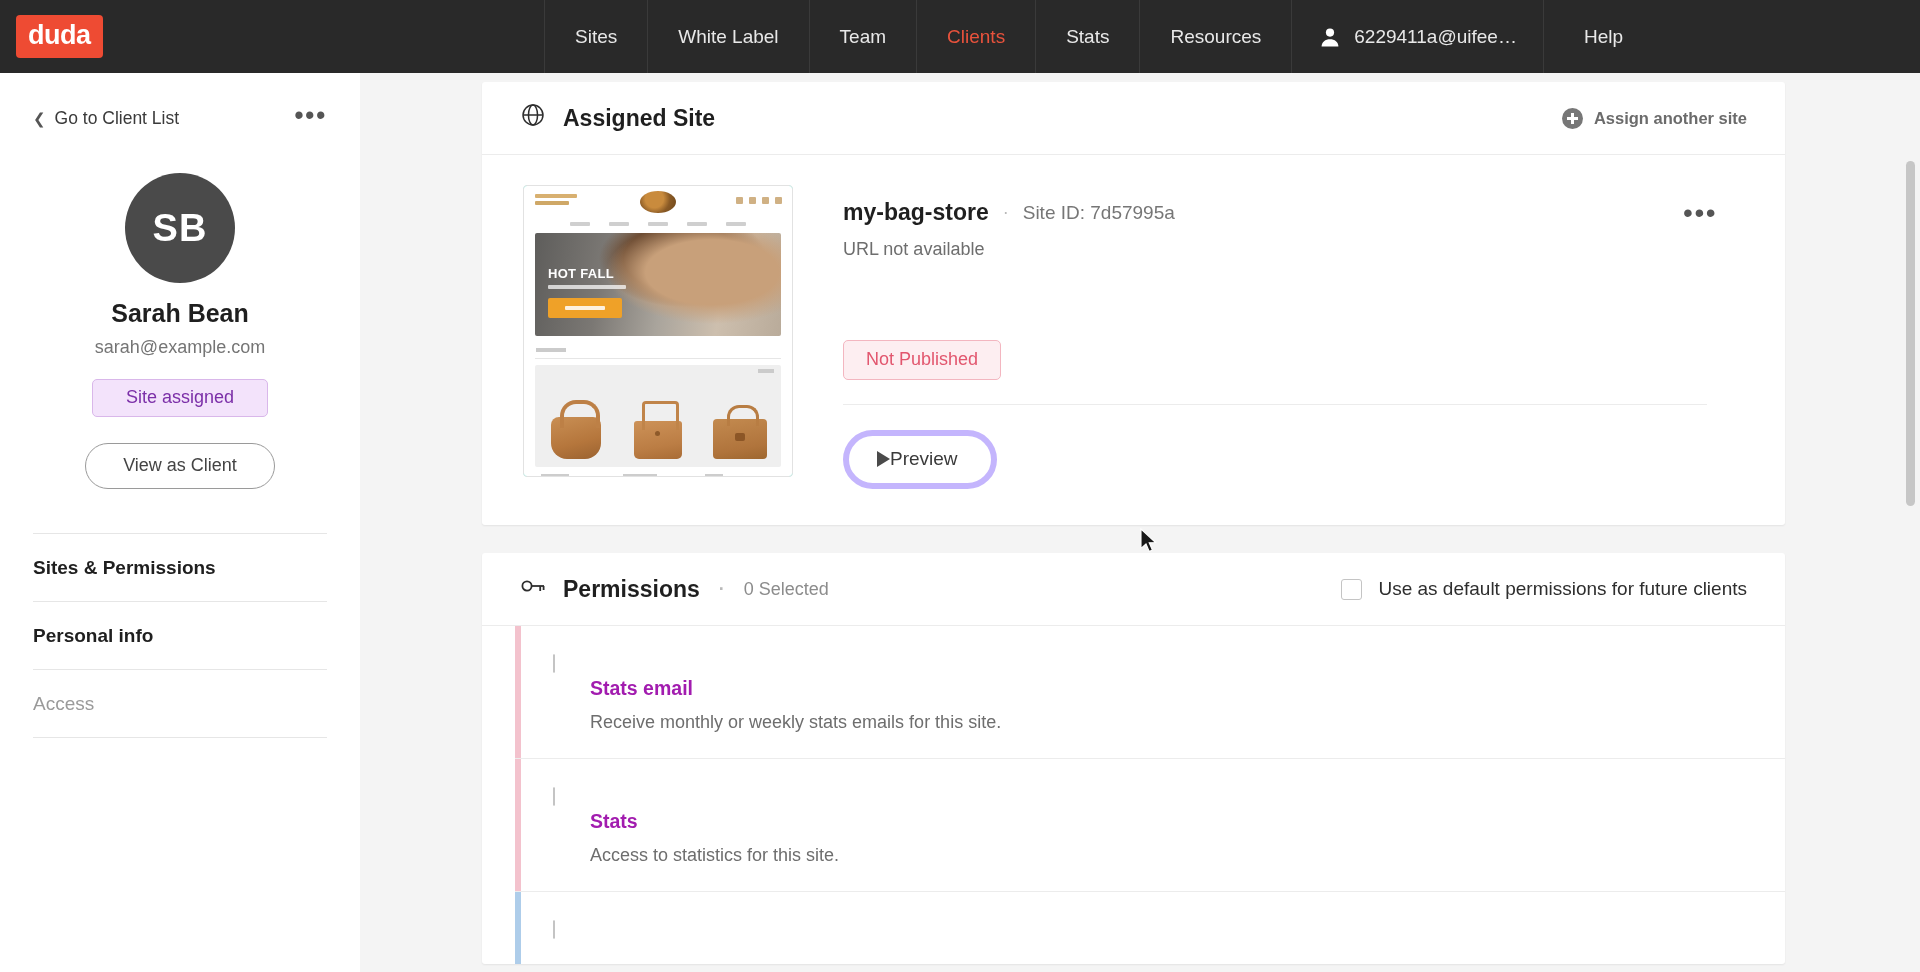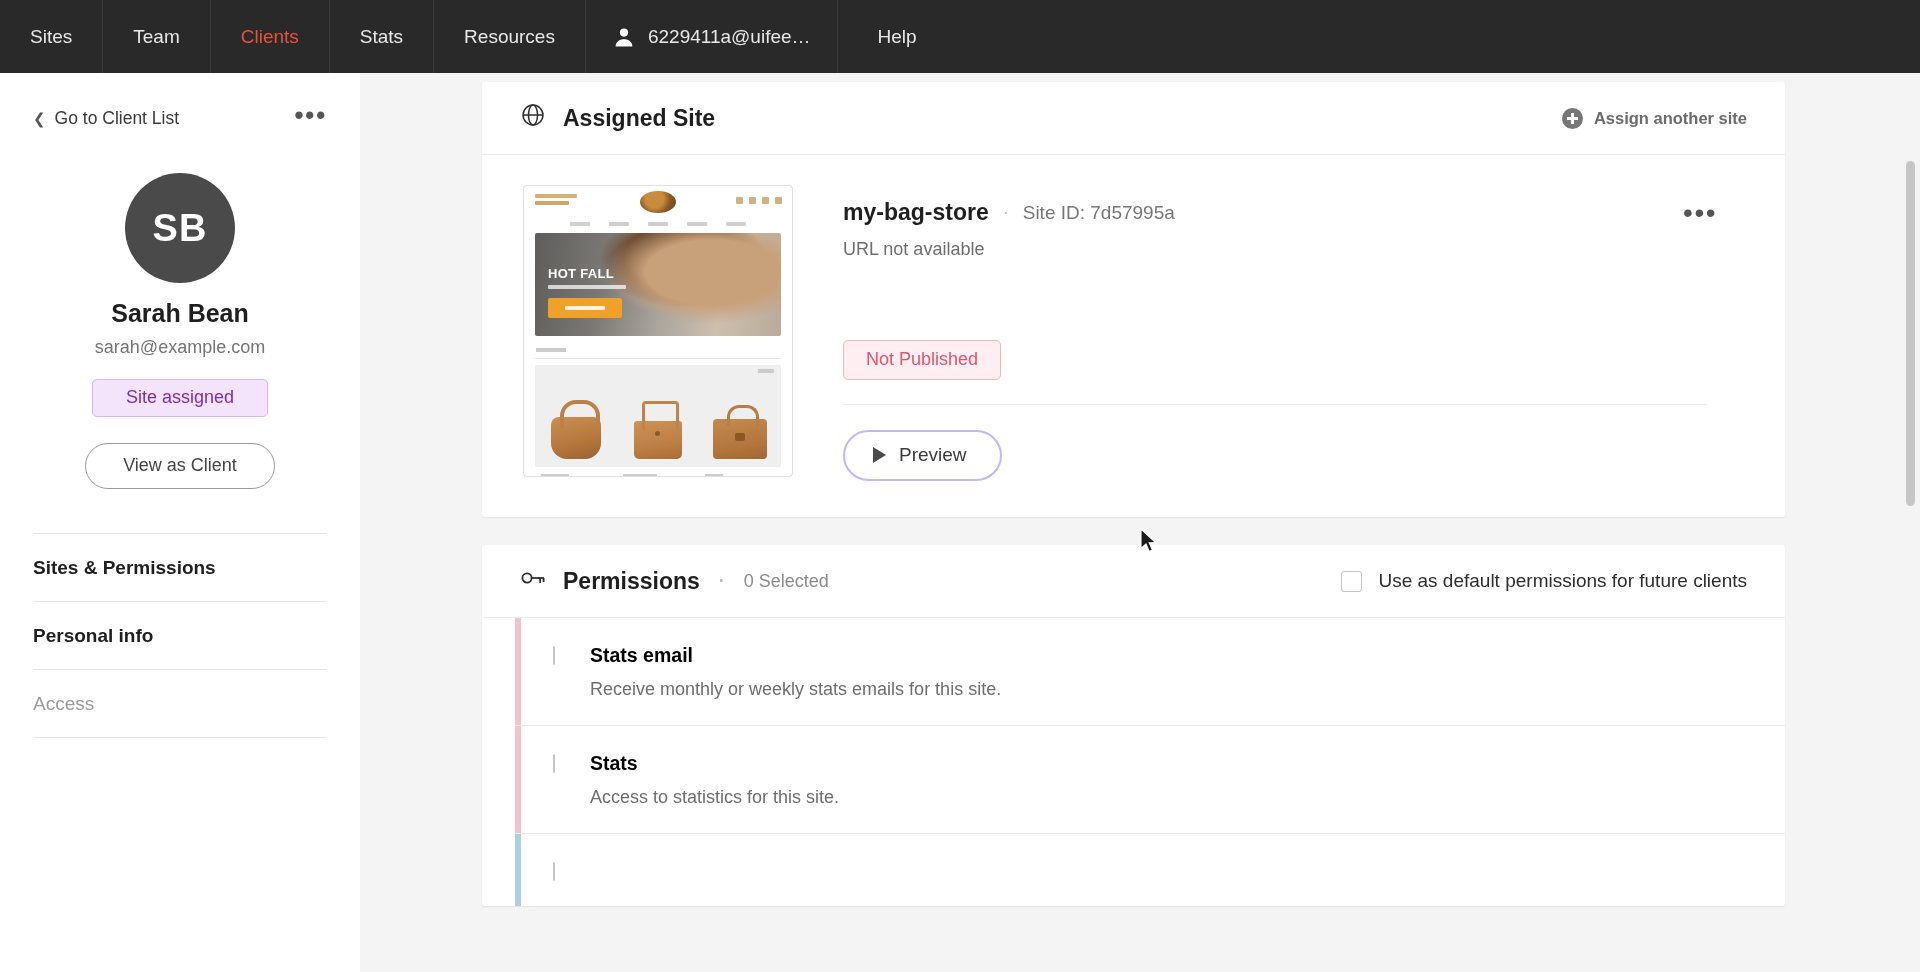--- a/index.html
+++ b/index.html
@@ -227,22 +227,22 @@
     font-size: 18px;
     padding: 8px 22px 9px 22px;
     margin-top: 80px;
     cursor: pointer;
   }
   .divider-line {
     height: 1px; background: #ececec;
     margin-top: 24px; margin-right: 40px;
   }
   .btn-preview {
-    display: inline-flex; align-items: center; gap: 13px;
-    border: 2px solid #c4b5fd; background: #fff; color: #3a3a3a;
+    display: inline-flex; align-items: center; 
+    border: 6px solid #c4b5fd; background: #fff; color: #3a3a3a;
     border-radius: 30px; font-size: 19px;
     padding: 12px 33px 13px 28px;
     margin-top: 25px; cursor: pointer;
   }
   .tri { width: 0;height: 0;border-left: 13px solid #4a4a4a;border-top: 8px solid transparent;border-bottom: 8px solid transparent; }
   .row-dots {
     position: absolute; right: 30px; top: 22px;
     color: #555; font-size: 28px; letter-spacing: 1.5px; line-height: .4;
     cursor: pointer;
   }
@@ -261,21 +261,21 @@
     padding: 26px 38px 25px 38px;
     margin-left: 33px;
     border-bottom: 1px solid #ececec;
     position: relative;
   }
   .perm-row:last-child { border-bottom: none; }
   .stripe {
     position: absolute; left: 0; top: 0; bottom: 0; width: 6px;
   }
   .perm-text { padding-left: 35px; }
-  .perm-title { font-size: 19.5px; font-weight: bold; color: #000000; }
+  .perm-title { font-size: 19.5px; font-weight: bold; color: #a21caf; margin-top: 25px; }
   .perm-desc { font-size: 18px; color: #6e6e6e; margin-top: 12px; }
   .perm-check-wrap { padding-top: 3px; }
 
   
   .scroll-track {
     position: absolute; right: 2px; top: 0; bottom: 0; width: 14px;
   }
   .scroll-thumb {
     position: absolute; right: 3px; top: 88px;
     width: 9px; height: 345px;
@@ -375,21 +375,25 @@
     background: #8c5626; border-radius: 2px;
   }
   .mini-prices { display: flex; margin: 7px 11px 0 11px; }
   .mini-price-col { flex: 1; padding-left: 6px; }
   .mini-price-col i { display: block; height: 3px; background: #cdcdcd; margin-bottom: 4px; }
 </style>
 </head>
 <body>
 
 <div class="topnav">
+  <div class="logo-wrap">
+    <div class="logo">duda</div>
+  </div>
   <div class="nav-item">Sites</div>
+  <div class="nav-item">White Label</div>
   <div class="nav-item">Team</div>
   <div class="nav-item active">Clients</div>
   <div class="nav-item">Stats</div>
   <div class="nav-item">Resources</div>
   <div class="nav-item account">
     <span class="person-icon">
       <svg width="24" height="24" viewBox="0 0 24 24">
           <circle cx="12" cy="7.6" r="4.1" fill="#ffffff"></circle>
           <path d="M3.6 21.5c0-4.6 3.8-7.3 8.4-7.3s8.4 2.7 8.4 7.3z" fill="#ffffff"></path>
         </svg>

